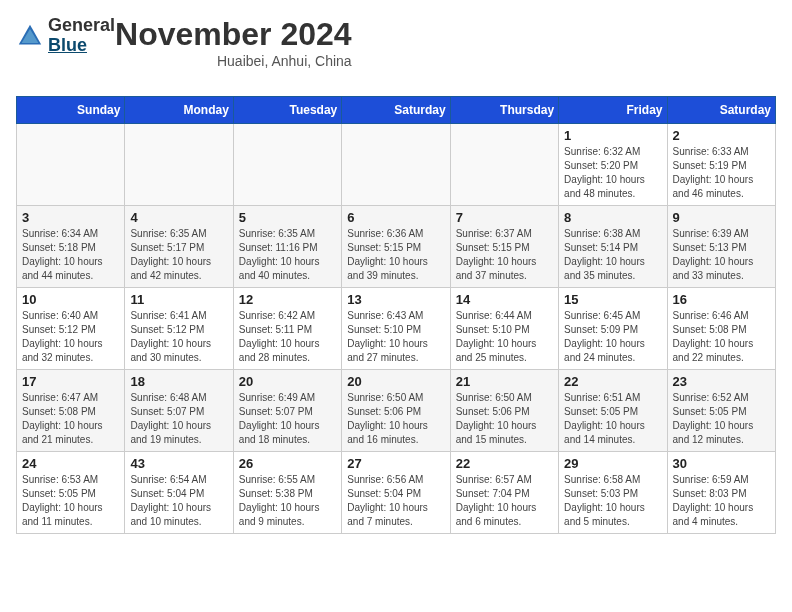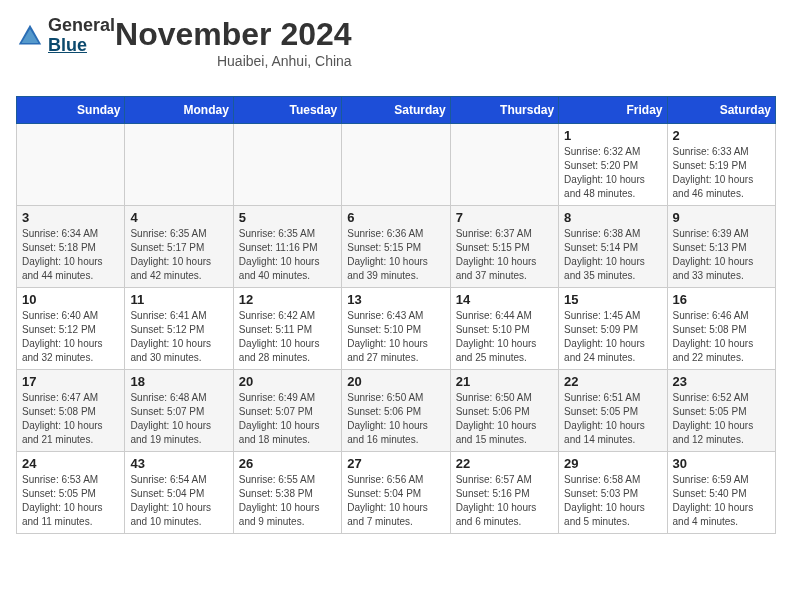--- a/index.html
+++ b/index.html
@@ -206,21 +206,21 @@
 Daylight: 10 hours and 27 minutes.</div>
         </td>
         <td>
           <span class="day-number">14</span>
           <div class="day-info">Sunrise: 6:44 AM
 Sunset: 5:10 PM
 Daylight: 10 hours and 25 minutes.</div>
         </td>
         <td>
           <span class="day-number">15</span>
-          <div class="day-info">Sunrise: 1:45 AM
+          <div class="day-info">Sunrise: 6:45 AM
 Sunset: 5:09 PM
 Daylight: 10 hours and 24 minutes.</div>
         </td>
         <td>
           <span class="day-number">16</span>
           <div class="day-info">Sunrise: 6:46 AM
 Sunset: 5:08 PM
 Daylight: 10 hours and 22 minutes.</div>
         </td>
       </tr>
@@ -289,30 +289,30 @@
         </td>
         <td>
           <span class="day-number">27</span>
           <div class="day-info">Sunrise: 6:56 AM
 Sunset: 5:04 PM
 Daylight: 10 hours and 7 minutes.</div>
         </td>
         <td>
           <span class="day-number">22</span>
           <div class="day-info">Sunrise: 6:57 AM
-Sunset: 5:16 PM
+Sunset: 7:04 PM
 Daylight: 10 hours and 6 minutes.</div>
         </td>
         <td>
           <span class="day-number">29</span>
           <div class="day-info">Sunrise: 6:58 AM
 Sunset: 5:03 PM
 Daylight: 10 hours and 5 minutes.</div>
         </td>
         <td>
           <span class="day-number">30</span>
           <div class="day-info">Sunrise: 6:59 AM
-Sunset: 5:40 PM
+Sunset: 8:03 PM
 Daylight: 10 hours and 4 minutes.</div>
         </td>
       </tr>
     </tbody>
 </table>
 
 </body></html>

